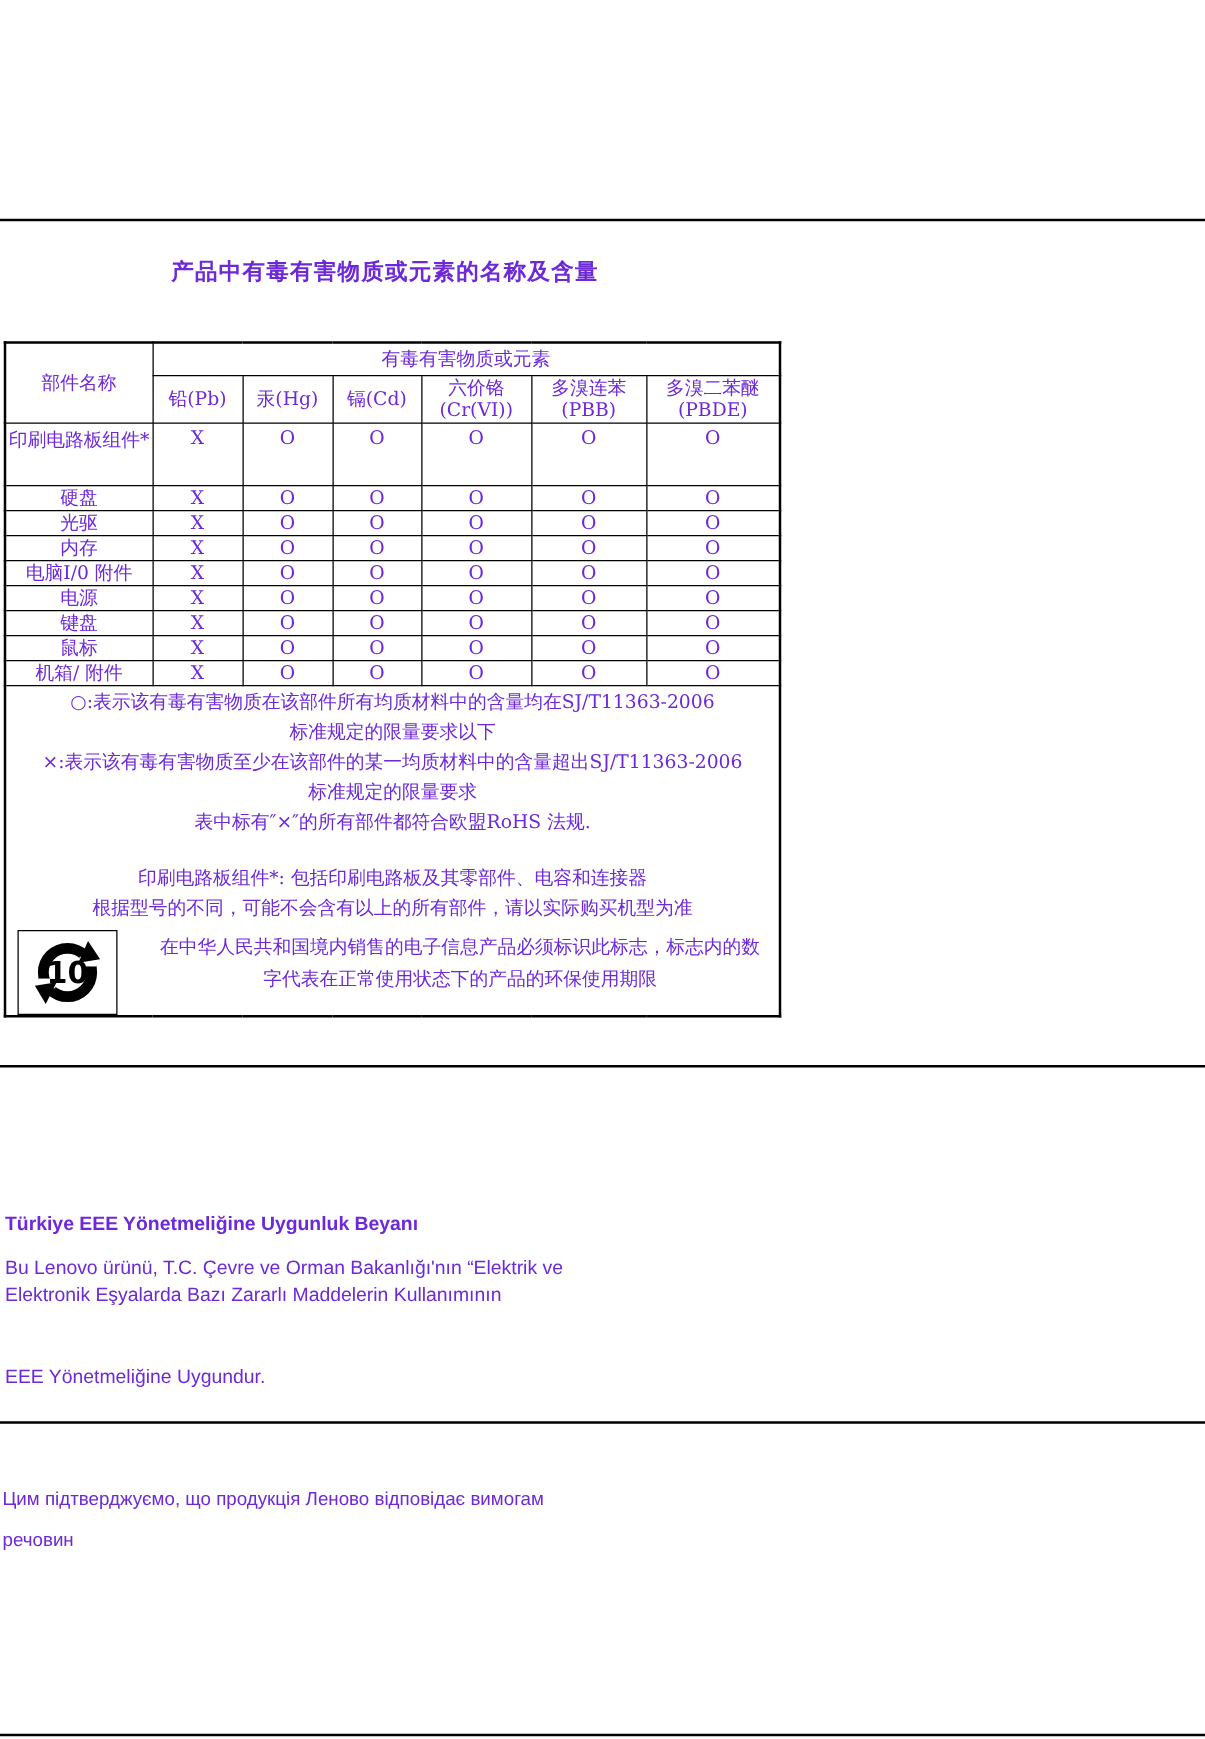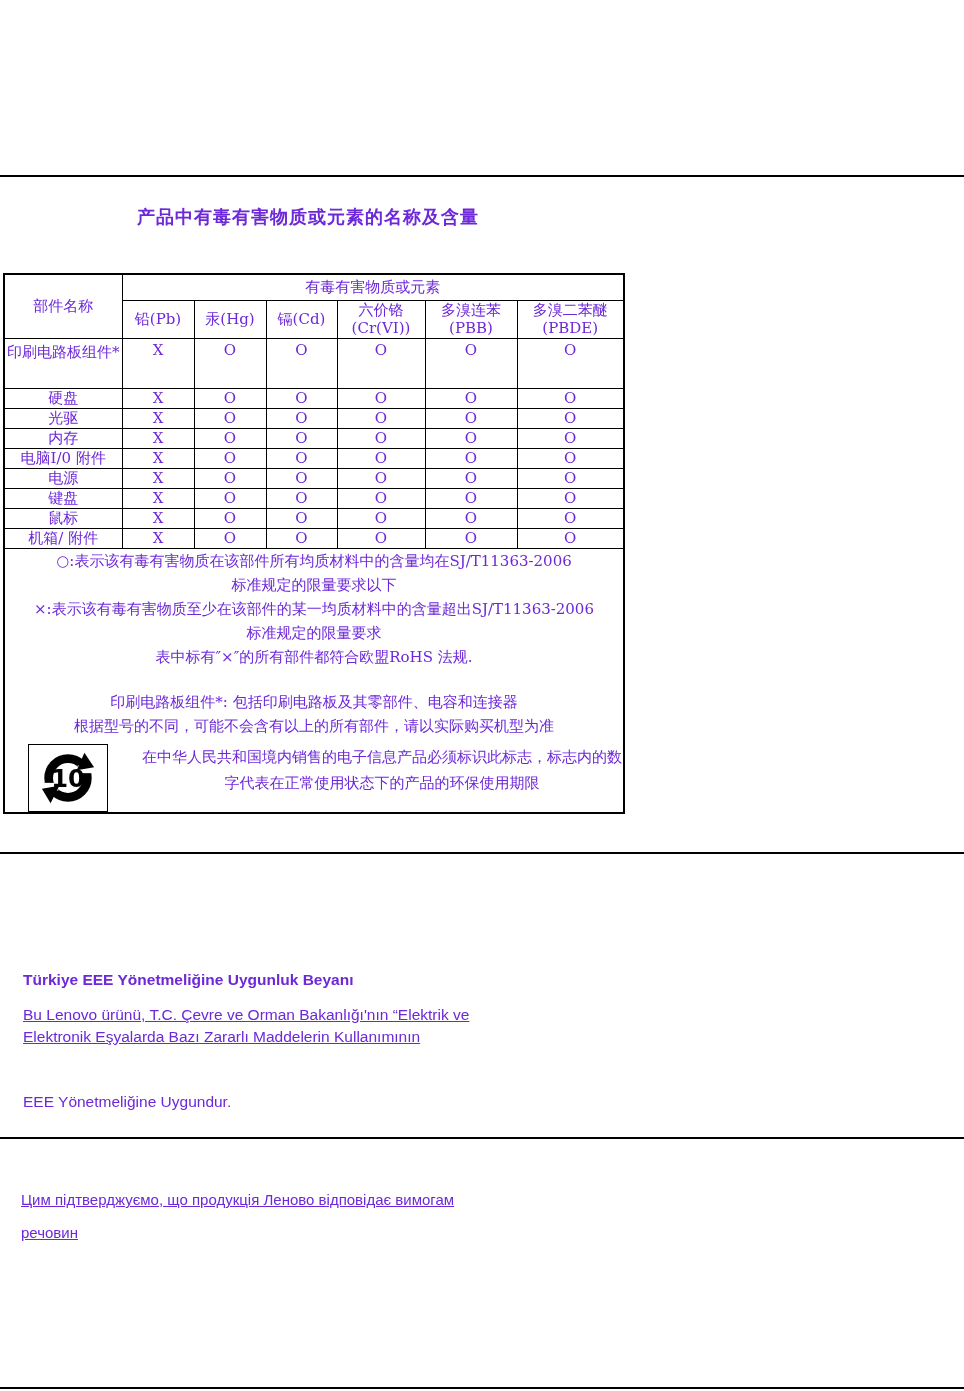--- a/index.html
+++ b/index.html
@@ -22,30 +22,30 @@
   tbody tr.body-row { height:20px; }
   tbody tr.pcb-row { height:50px; }
   tbody tr.pcb-row td { vertical-align:top; padding-top:2px;margin-left:16px; }
   td.comp { text-align:left; padding:0 14px 0 6px; line-height:19px; }
   tr.pcb-row td.comp { line-height:22px; }
 
   td.notes { text-align:left; vertical-align:top; padding:5px 8px 0 7px;
              line-height:24px; font-size:15px; }
   .note-gap { height:21px; }
   .logo-row { display:flex; align-items:flex-start; margin-top:6px; }
-  .logo-box { width:80px; height:68px; border:1.5px solid #000; margin-left:23px;
+  .logo-box { width:80px; height:68px; border:1.5px solid #000; margin-left:9px;
               display:flex; align-items:center; justify-content:center; box-sizing:border-box; }
   .epup-text { margin-left:33px; width:482px; line-height:26px; }
 
-  .lat { font-family:"Liberation Sans", sans-serif;margin-left:19px; }
+  .lat { font-family:"Liberation Sans", sans-serif; }
   .tr-heading { position:absolute; left:4px; top:971px; font-size:15.5px; font-weight:bold; }
   .tr-body { position:absolute; left:4px; top:1004px; font-size:15.5px; line-height:22px; }
   .tr-footer { position:absolute; left:4px; top:1093px; font-size:15.5px; }
   .ua-body { position:absolute; left:2px; top:1183px; font-size:15px; line-height:33px; }
-  .ua-body div, .tr-body div { white-space:pre-wrap;text-decoration:underline; }
+  .ua-body div, .tr-body div { white-space:pre-wrap; }
 </style>
 </head>
 <body>
 
 <div class="page">
 
   <div class="rule" style="top:175px"></div>
 
   <h1 class="title">产品中有毒有害物质或元素的名称及含量</h1>
 

